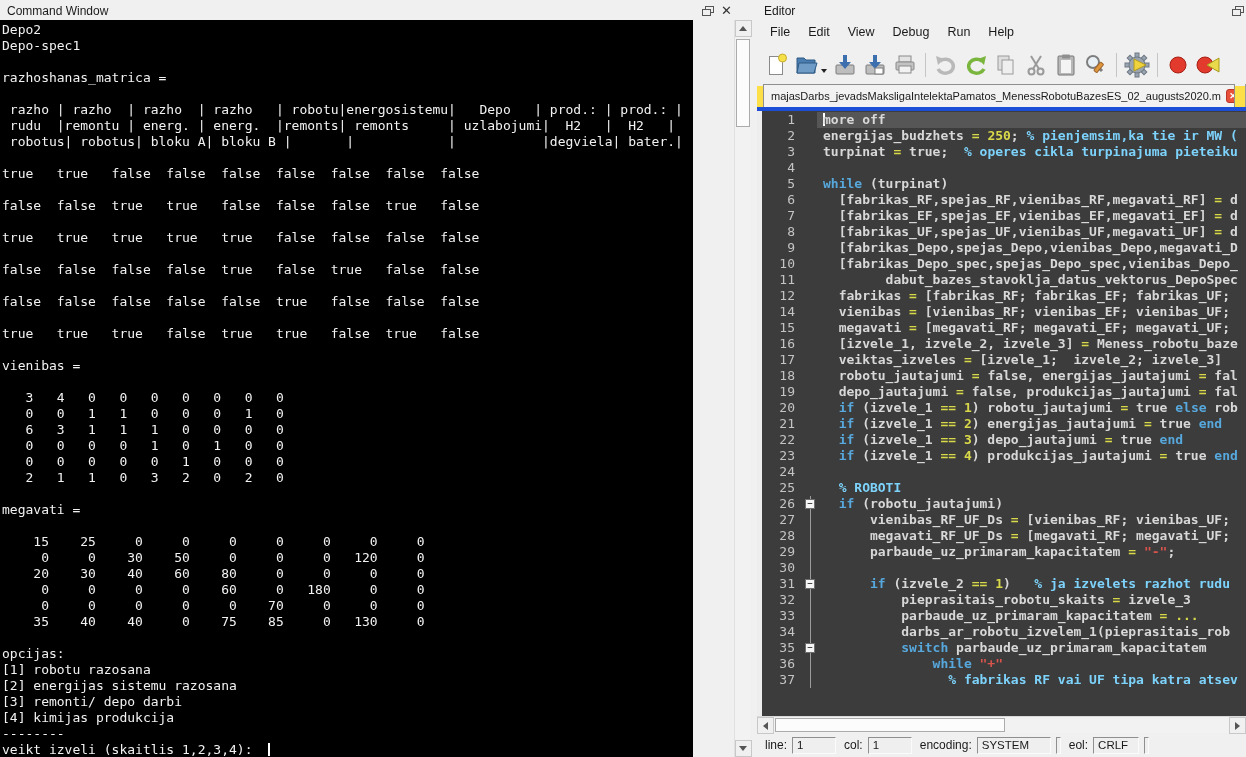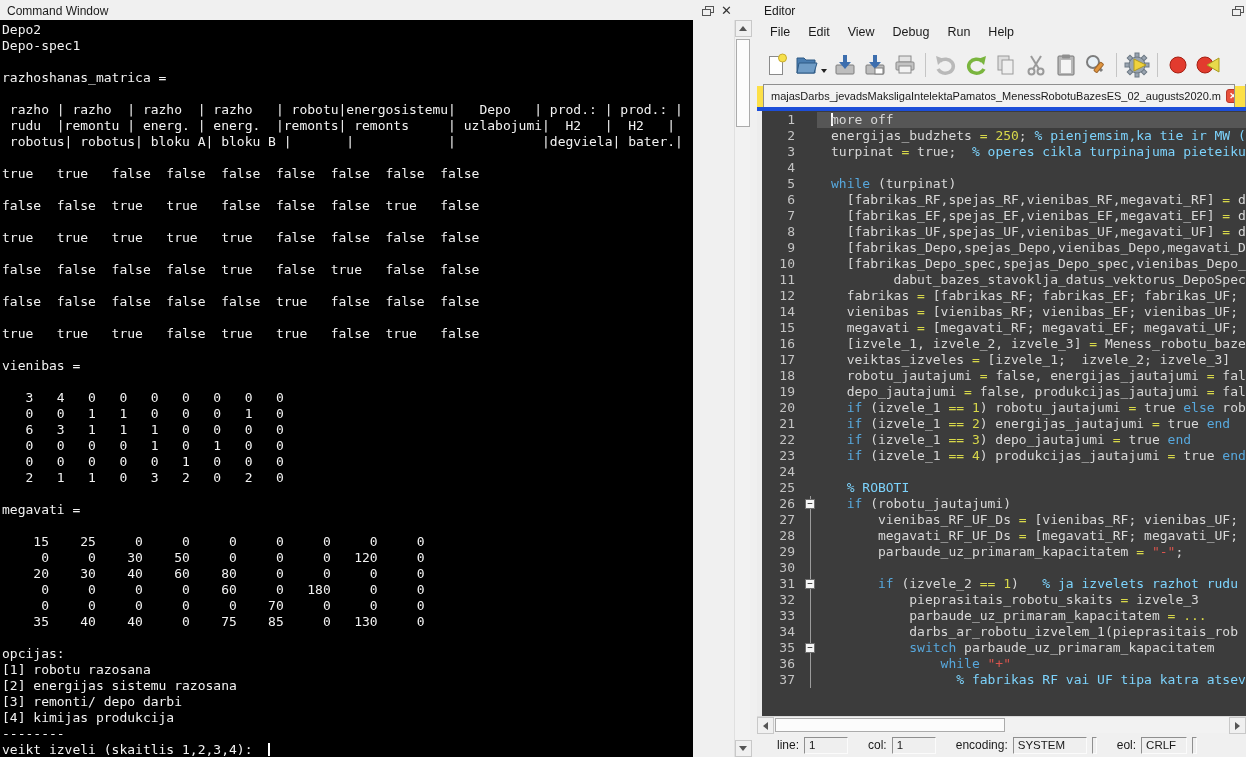--- a/index.html
+++ b/index.html
@@ -46,34 +46,34 @@
   .tab-close { width:14px; height:14px; flex:0 0 14px; background:#e8503a; border:1px solid #b8362a; border-radius:3px; color:#fff; font-size:9px; font-weight:bold; line-height:12px; text-align:center; cursor:default; }
   .tab-sep { width:1px; height:23px; background:#9a9a9a; margin-left:10px; }
 
   .code-area { flex:1; min-height:0; background:#3c3c3c; border-left:5px solid #ededed; overflow:hidden;
                font-family:"DejaVu Sans Mono", monospace; font-size:13px; line-height:16px; padding-top:1px; }
   .code-line { display:flex; height:16px; }
   .gutter-num { flex:0 0 42px; text-align:right; padding-right:9px; color:#c4c4c4; background:#3c3c3c; }
   .fold-margin { flex:0 0 13px; position:relative; background:#3c3c3c; }
   .fold-margin.vline::before { content:''; position:absolute; left:6px; top:0; bottom:0; width:1px; background:#9c9c9c; }
   .fold-box { position:absolute; left:1px; top:3px; width:10px; height:10px; background:#f5f5f5; border:1px solid #6e6e6e; color:#000; font-size:9px; line-height:7px; text-align:center; z-index:2; }
-  .code-text { flex:1; white-space:pre; overflow:hidden; color:#d8d8d8; padding-left:14px; }
+  .code-text { flex:1; white-space:pre; overflow:hidden; color:#d8d8d8; padding-left:6px;font-weight:bold; }
   .code-line.current .code-text { background:#565656; }
   .code-cursor { display:inline-block; width:2px; height:13px; background:#fff; vertical-align:-2px; margin-right:-2px; }
   .tok-p { color:#d8d8d8; } .tok-k { color:#57a8dd; } .tok-c { color:#7dd3fc; }
   .tok-o { color:#d8d84a; } .tok-n { color:#d8d84a;text-align:right; } .tok-s { color:#d9544d; }
 
   .hscroll { height:17px; flex:0 0 17px; background:#f2f2f2; position:relative; border-top:1px solid #dadada; }
   .hthumb { position:absolute; top:1px; left:18px; width:230px; height:14px; background:#fcfcfc; border:1px solid #ababab; }
   .sb-btn.lft { left:0; top:0; } .sb-btn.rgt { right:0; left:auto; top:0; }
 
   .statusbar { height:24px; flex:0 0 24px; display:flex; align-items:center; gap:5px; padding:0 5px; font-size:12px; background:#f0f0f0; }
   .sb-box { height:17px; background:#efefef; border:1px solid; border-color:#8f8f8f #fbfbfb #fbfbfb #8f8f8f; padding:1px 4px 0 4px; font-size:11.5px; overflow:hidden; white-space:nowrap; }
   .sb-box.w-num { width:44px; } .sb-box.w-enc { width:74px; } .sb-box.w-eol { width:46px; } .sb-box.w-thin { width:5px; padding:0; }
-  .sb-label { margin-left:15px; }
+  .sb-label { margin-left:3px; }
 
   svg { display:block; }
 </style>
 </head>
 <body>
 
 <div class="app">
 
   <div class="cmd-panel">
     <div class="panel-titlebar">

